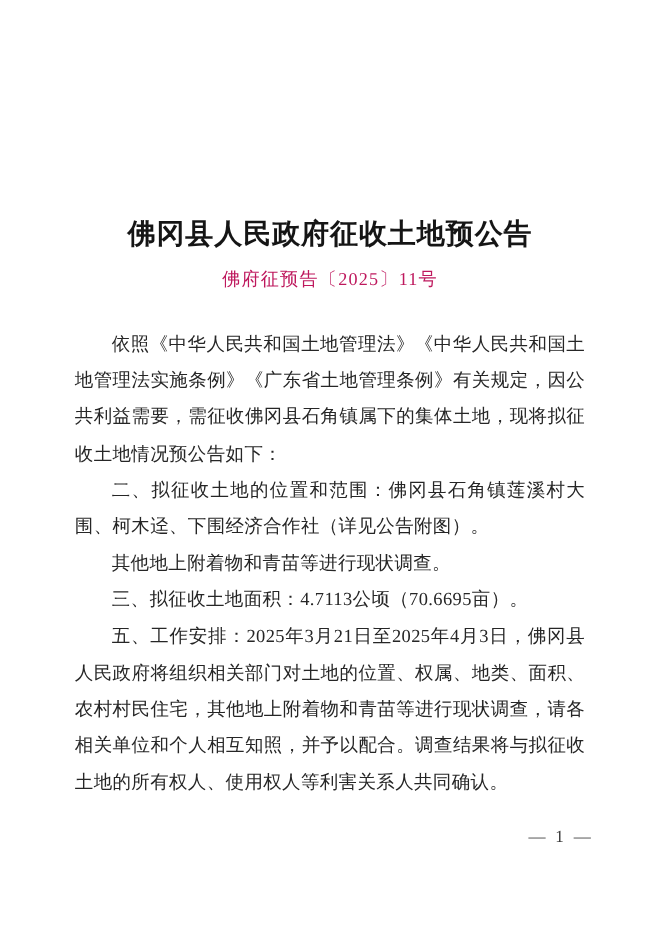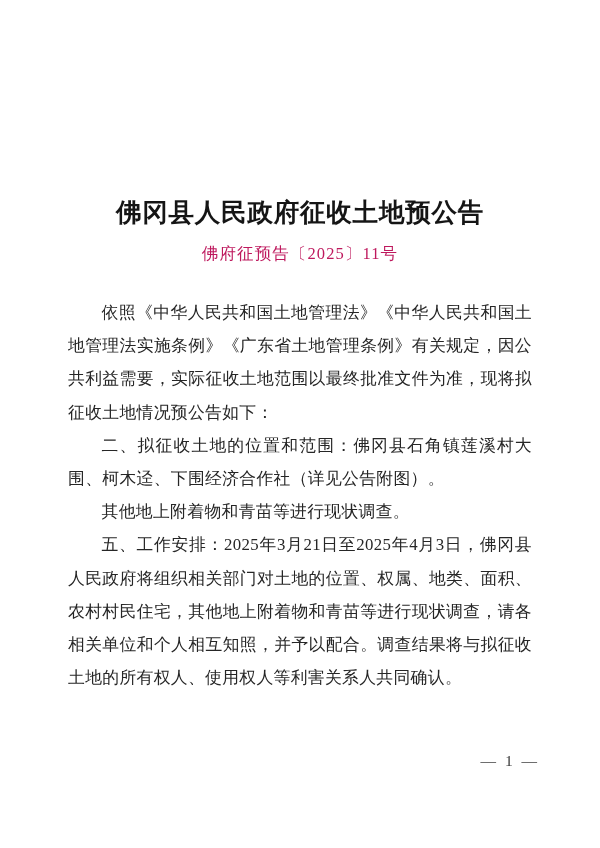--- a/index.html
+++ b/index.html
@@ -29,21 +29,21 @@
   }
   
   .title-block {
     position: absolute;
     left: 0;
     top: 196px;
     width: 600px;
     text-align: center;
   }
   .doc-title {
-    font-family: Liberation Serif, serif;
+    font-family: Liberation Sans, sans-serif;
     font-weight: bold;
     font-size: 25.5px;
     letter-spacing: 0.8px;
     color: #151515;
     line-height: 34px;
     margin: 0;
     white-space: nowrap;
   }
   .doc-subtitle {
     margin: 0;
@@ -95,23 +95,24 @@
 
 <div class="page">
   <div class="doc-body">
 
     <div class="title-block">
       <h1 class="doc-title">佛冈县人民政府征收土地预公告</h1>
       <p class="doc-subtitle">佛府征预告〔2025〕11号</p>
     </div>
 
     <div class="content">
-      <p class="para">依照《中华人民共和国土地管理法》《中华人民共和国土地管理法实施条例》《广东省土地管理条例》有关规定，因公共利益需要，实际征收土地范围以最终批准文件为准，现将拟征收土地情况预公告如下：</p>
+      <p class="para">依照《中华人民共和国土地管理法》《中华人民共和国土地管理法实施条例》《广东省土地管理条例》有关规定，因公共利益需要，需征收佛冈县石角镇属下的集体土地，现将拟征收土地情况预公告如下：</p>
       <p class="para">二、拟征收土地的位置和范围：佛冈县石角镇莲溪村大围、柯木迳、下围经济合作社（详见公告附图）。</p>
       <p class="para">其他地上附着物和青苗等进行现状调查。</p>
+      <p class="para">三、拟征收土地面积：4.7113公顷（70.6695亩）。</p>
       <p class="para">五、工作安排：2025年3月21日至2025年4月3日，佛冈县人民政府将组织相关部门对土地的位置、权属、地类、面积、农村村民住宅，其他地上附着物和青苗等进行现状调查，请各相关单位和个人相互知照，并予以配合。调查结果将与拟征收土地的所有权人、使用权人等利害关系人共同确认。</p>
     </div>
 
     <div class="page-number">
       <span class="pn-inner">— 1 —</span>
     </div>
 
   </div>
 </div>
 

